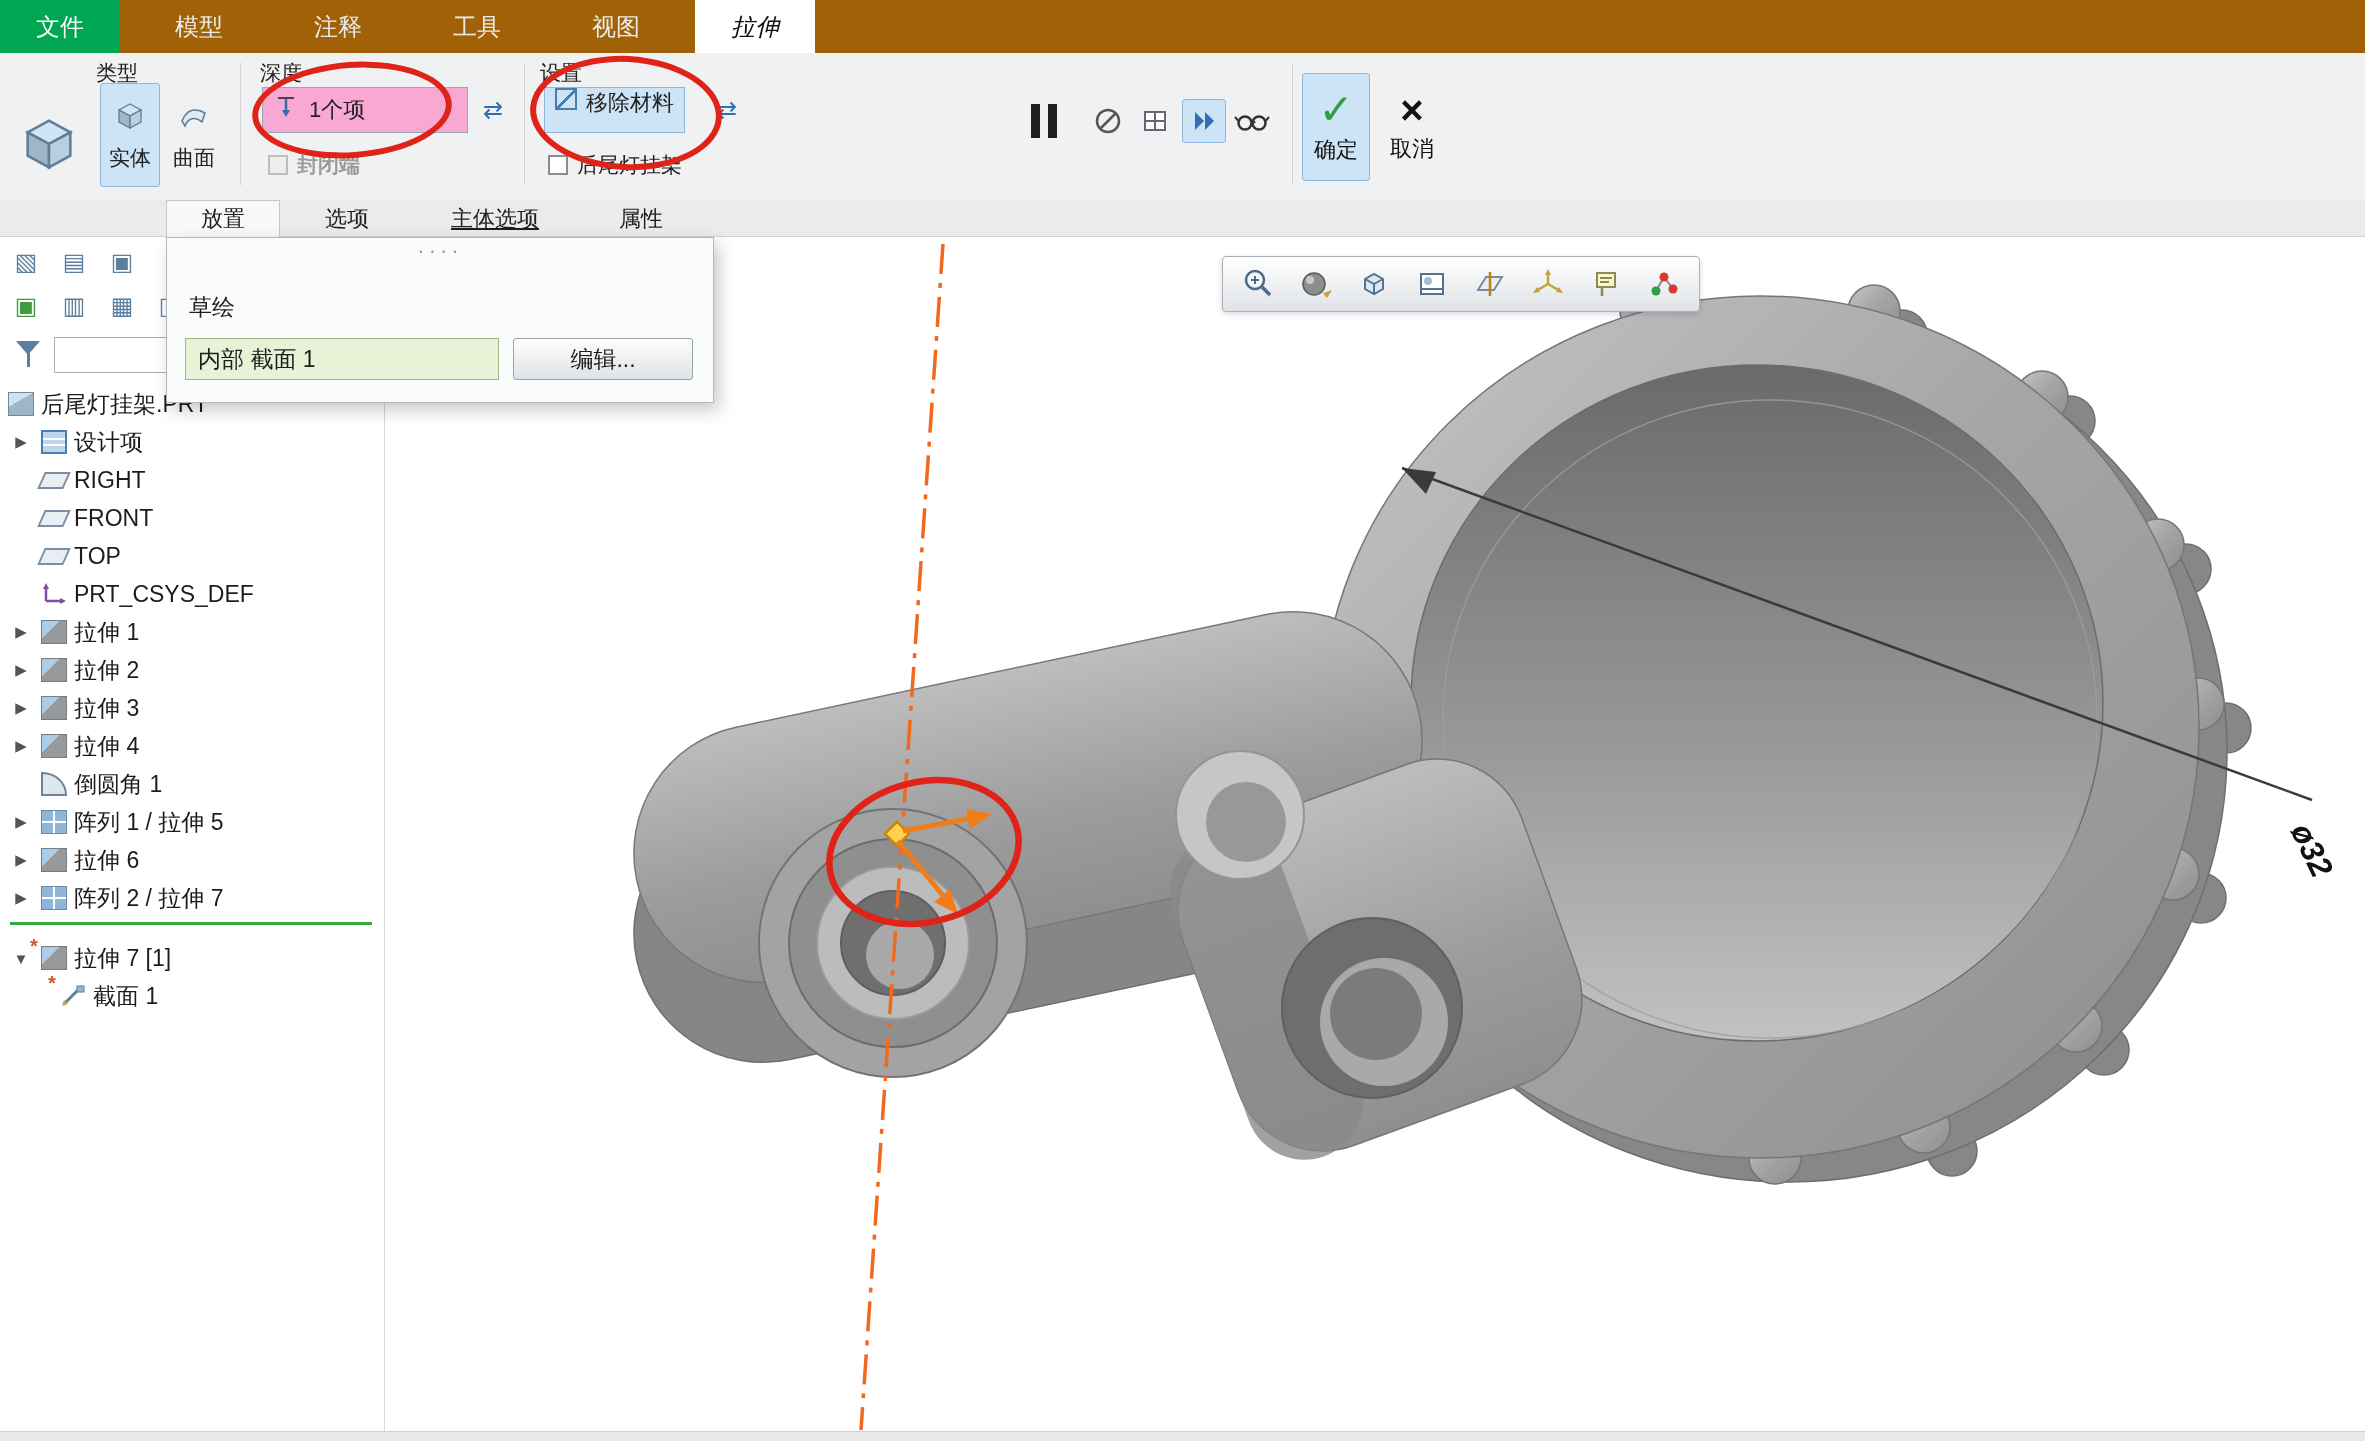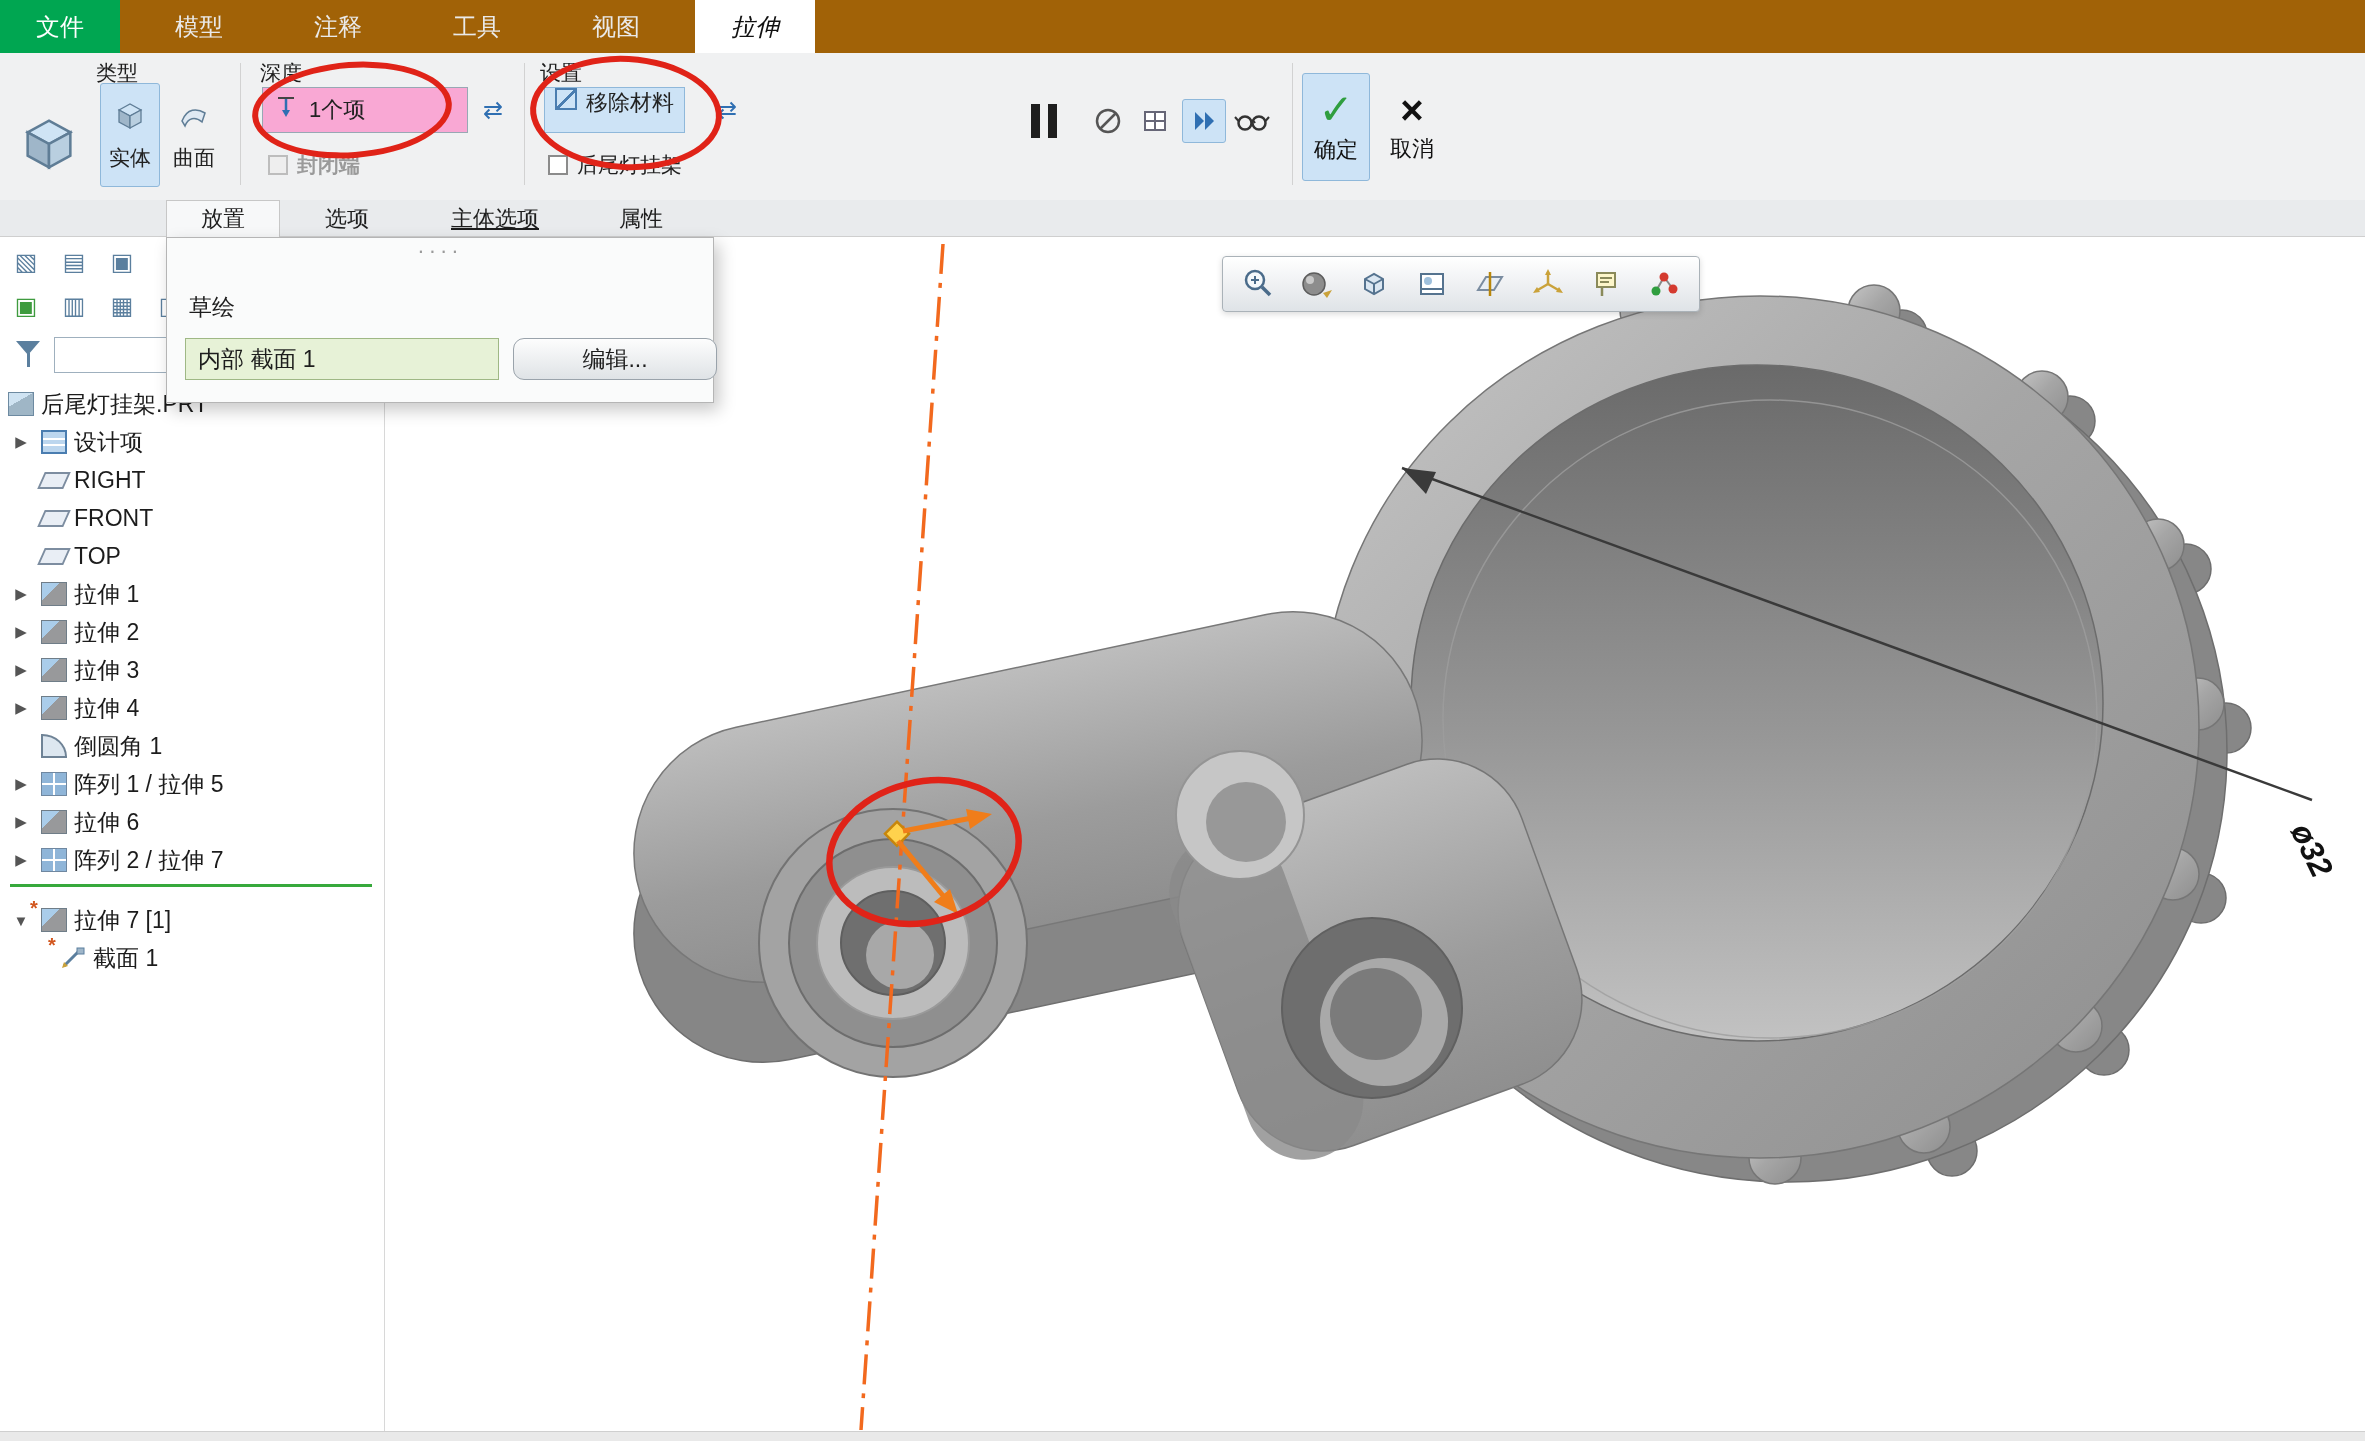--- a/index.html
+++ b/index.html
@@ -39,21 +39,21 @@
   
   .tabrow { position:absolute; top:200px; left:0; right:0; height:37px; background:#e9ebed; border-bottom:1px solid #cfcfcf; z-index:9; }
   .dtab { position:absolute; top:0; height:37px; display:flex; align-items:center; justify-content:center; font-size:22px; color:#1d1d1d; }
   .dtab.active { background:#f7f8f9; border:1px solid #c7c7c7; border-bottom:none; }
 
   
   .pl-panel { position:absolute; left:166px; top:237px; width:548px; height:166px; background:#fafbfb; border:1px solid #b5b5b5; box-shadow:5px 7px 16px rgba(0,0,0,.22); z-index:20; }
   .pl-dots { position:absolute; top:0px; left:50%; transform:translateX(-50%); color:#9a9a9a; font-size:22px; letter-spacing:4px; }
   .pl-label { position:absolute; left:22px; top:54px; font-size:23px; color:#1d1d1d; }
   .pl-input { position:absolute; left:18px; top:100px; width:314px; height:42px; background:#e7f2d7; border:1px solid #9fb885; font-size:23px; display:flex; align-items:center; padding:0 12px; color:#1d1d1d; }
-  .pl-edit { position:absolute; left:346px; top:100px; width:204px; height:42px; background:linear-gradient(#fdfdfd,#dfe3e6); border:1px solid #9aa3ab; border-radius:11px; font-size:23px; display:flex; align-items:center; justify-content:center; color:#1d1d1d; }
+  .pl-edit { position:absolute; left:346px; top:100px; width:180px; height:42px; background:linear-gradient(#fdfdfd,#dfe3e6); border:1px solid #9aa3ab; border-radius:3px; font-size:23px; display:flex; align-items:center; justify-content:center; color:#1d1d1d; }
 
   
   .help-box { position:absolute; right:0; top:66px; width:420px; background:#d9e8f6; padding:14px 18px; font-size:23px; line-height:33px; color:#222; z-index:8; }
   .help-box a { color:#1e62c8; text-decoration:underline; }
 
   
   .tree-panel { position:absolute; left:0; top:237px; width:385px; height:1194px; background:#fff; border-right:1px solid #d8d8d8; z-index:5; }
   .ttool-row { position:absolute; display:flex; gap:12px; }
   .ticon { width:36px; height:34px; display:flex; align-items:center; justify-content:center; font-size:24px; color:#5b7f9e; }
   .ticon.green { color:#3f9b3f; }
@@ -254,20 +254,30 @@
         <span class="arrow"></span>
         <span class="ficon fi-plane"></span>
         <span>FRONT</span>
       </div>
       <div class="trow">
         <span class="arrow"></span>
         <span class="ficon fi-plane"></span>
         <span>TOP</span>
       </div>
       <div class="trow">
+        <span class="arrow"></span>
+        <span class="ficon"><svg width="26" height="24" viewBox="0 0 26 24">
+              <line x1="5" y1="19" x2="5" y2="4" stroke="#7d4f9e" stroke-width="2.5"></line>
+              <line x1="5" y1="19" x2="22" y2="19" stroke="#7d4f9e" stroke-width="2.5"></line>
+              <polygon points="5,1 2,7 8,7" fill="#7d4f9e"></polygon>
+              <polygon points="25,19 19,16 19,22" fill="#7d4f9e"></polygon>
+            </svg></span>
+        <span>PRT_CSYS_DEF</span>
+      </div>
+      <div class="trow">
         <span class="arrow">▶</span>
         <span class="ficon fi-extrude"></span>
         <span>拉伸 1</span>
       </div>
       <div class="trow">
         <span class="arrow">▶</span>
         <span class="ficon fi-extrude"></span>
         <span>拉伸 2</span>
       </div>
       <div class="trow">

